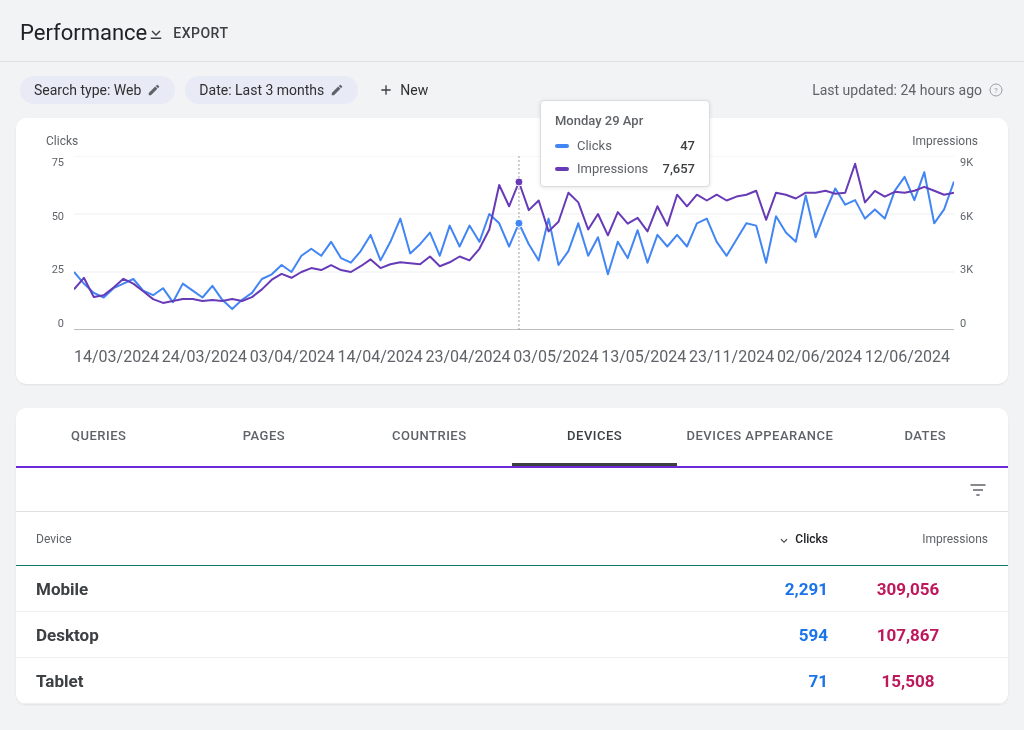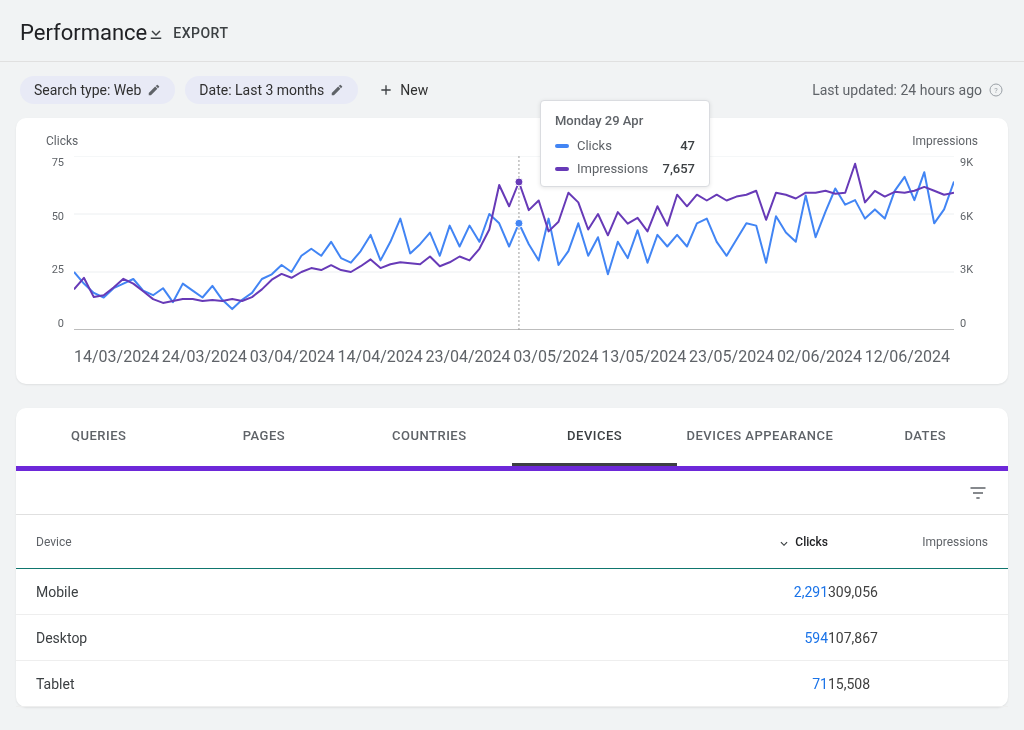--- a/index.html
+++ b/index.html
@@ -125,21 +125,21 @@
 .tooltip-date { font-weight: 500; color: #5f6368; margin-bottom: 10px; }
 .tooltip-row { display: flex; align-items: center; justify-content: space-between; margin-top: 8px; color: #5f6368; }
 .tooltip-row .lab { display: flex; align-items: center; gap: 8px; }
 .swatch { width: 14px; height: 4px; border-radius: 2px; display: inline-block; }
 .sw-clicks { background: #4285f4; }
 .sw-impr { background: #673ab7; }
 .tooltip-row .val { font-weight: 500; color: #3c4043; }
 
 .tabs {
   display: flex;
-  border-bottom: 5px solid #6d28d9;
+  border-bottom: 2px solid #6d28d9;
 }
 .tab {
   flex: 1;
   text-align: center;
   padding: 20px 0;
   font-size: 13px;
   font-weight: 500;
   color: #5f6368;
   letter-spacing: .5px;
   cursor: pointer;
@@ -173,26 +173,27 @@
 .table-head .col-clicks {
   color: #202124;
   font-weight: 500;
   display: flex;
   justify-content: flex-end;
   gap: 4px;
   align-items: center;
 }
 .table-row {
   height: 46px;
-  font-size: 14px;
+  font-size: 17px;
   border-bottom: 1px solid #eee;
+  font-weight: bold;
 }
 .table-row .dev { color: #3c4043; }
 .table-row .clicks { text-align: right; color: #1a73e8; }
-.table-row .impr { text-align: left; color: #404040; }
+.table-row .impr { text-align: center; color: #be185d; }
 .icon { display: inline-flex; }
 </style>
 </head>
 <body>
 
 <div class="topbar">
   <div class="page-title">Performance</div>
   <div class="export-btn">
     <span class="icon">
       <svg width="18" height="18" viewBox="0 0 24 24">
@@ -268,21 +269,21 @@
         <circle cx="444.9438202247191" cy="25.96466666666666" r="4" fill="#673ab7" stroke="#fff" stroke-width="1"></circle>
       </svg>
     <div class="x-axis">
       <span>14/03/2024</span>
       <span>24/03/2024</span>
       <span>03/04/2024</span>
       <span>14/04/2024</span>
       <span>23/04/2024</span>
       <span>03/05/2024</span>
       <span>13/05/2024</span>
-      <span>23/05/2024</span>
+      <span>23/11/2024</span>
       <span>02/06/2024</span>
       <span>12/06/2024</span>
     </div>
   </div>
 </div>
 
 <div class="tooltip">
   <div class="tooltip-date">Monday 29 Apr</div>
   <div class="tooltip-row">
     <span class="lab">

